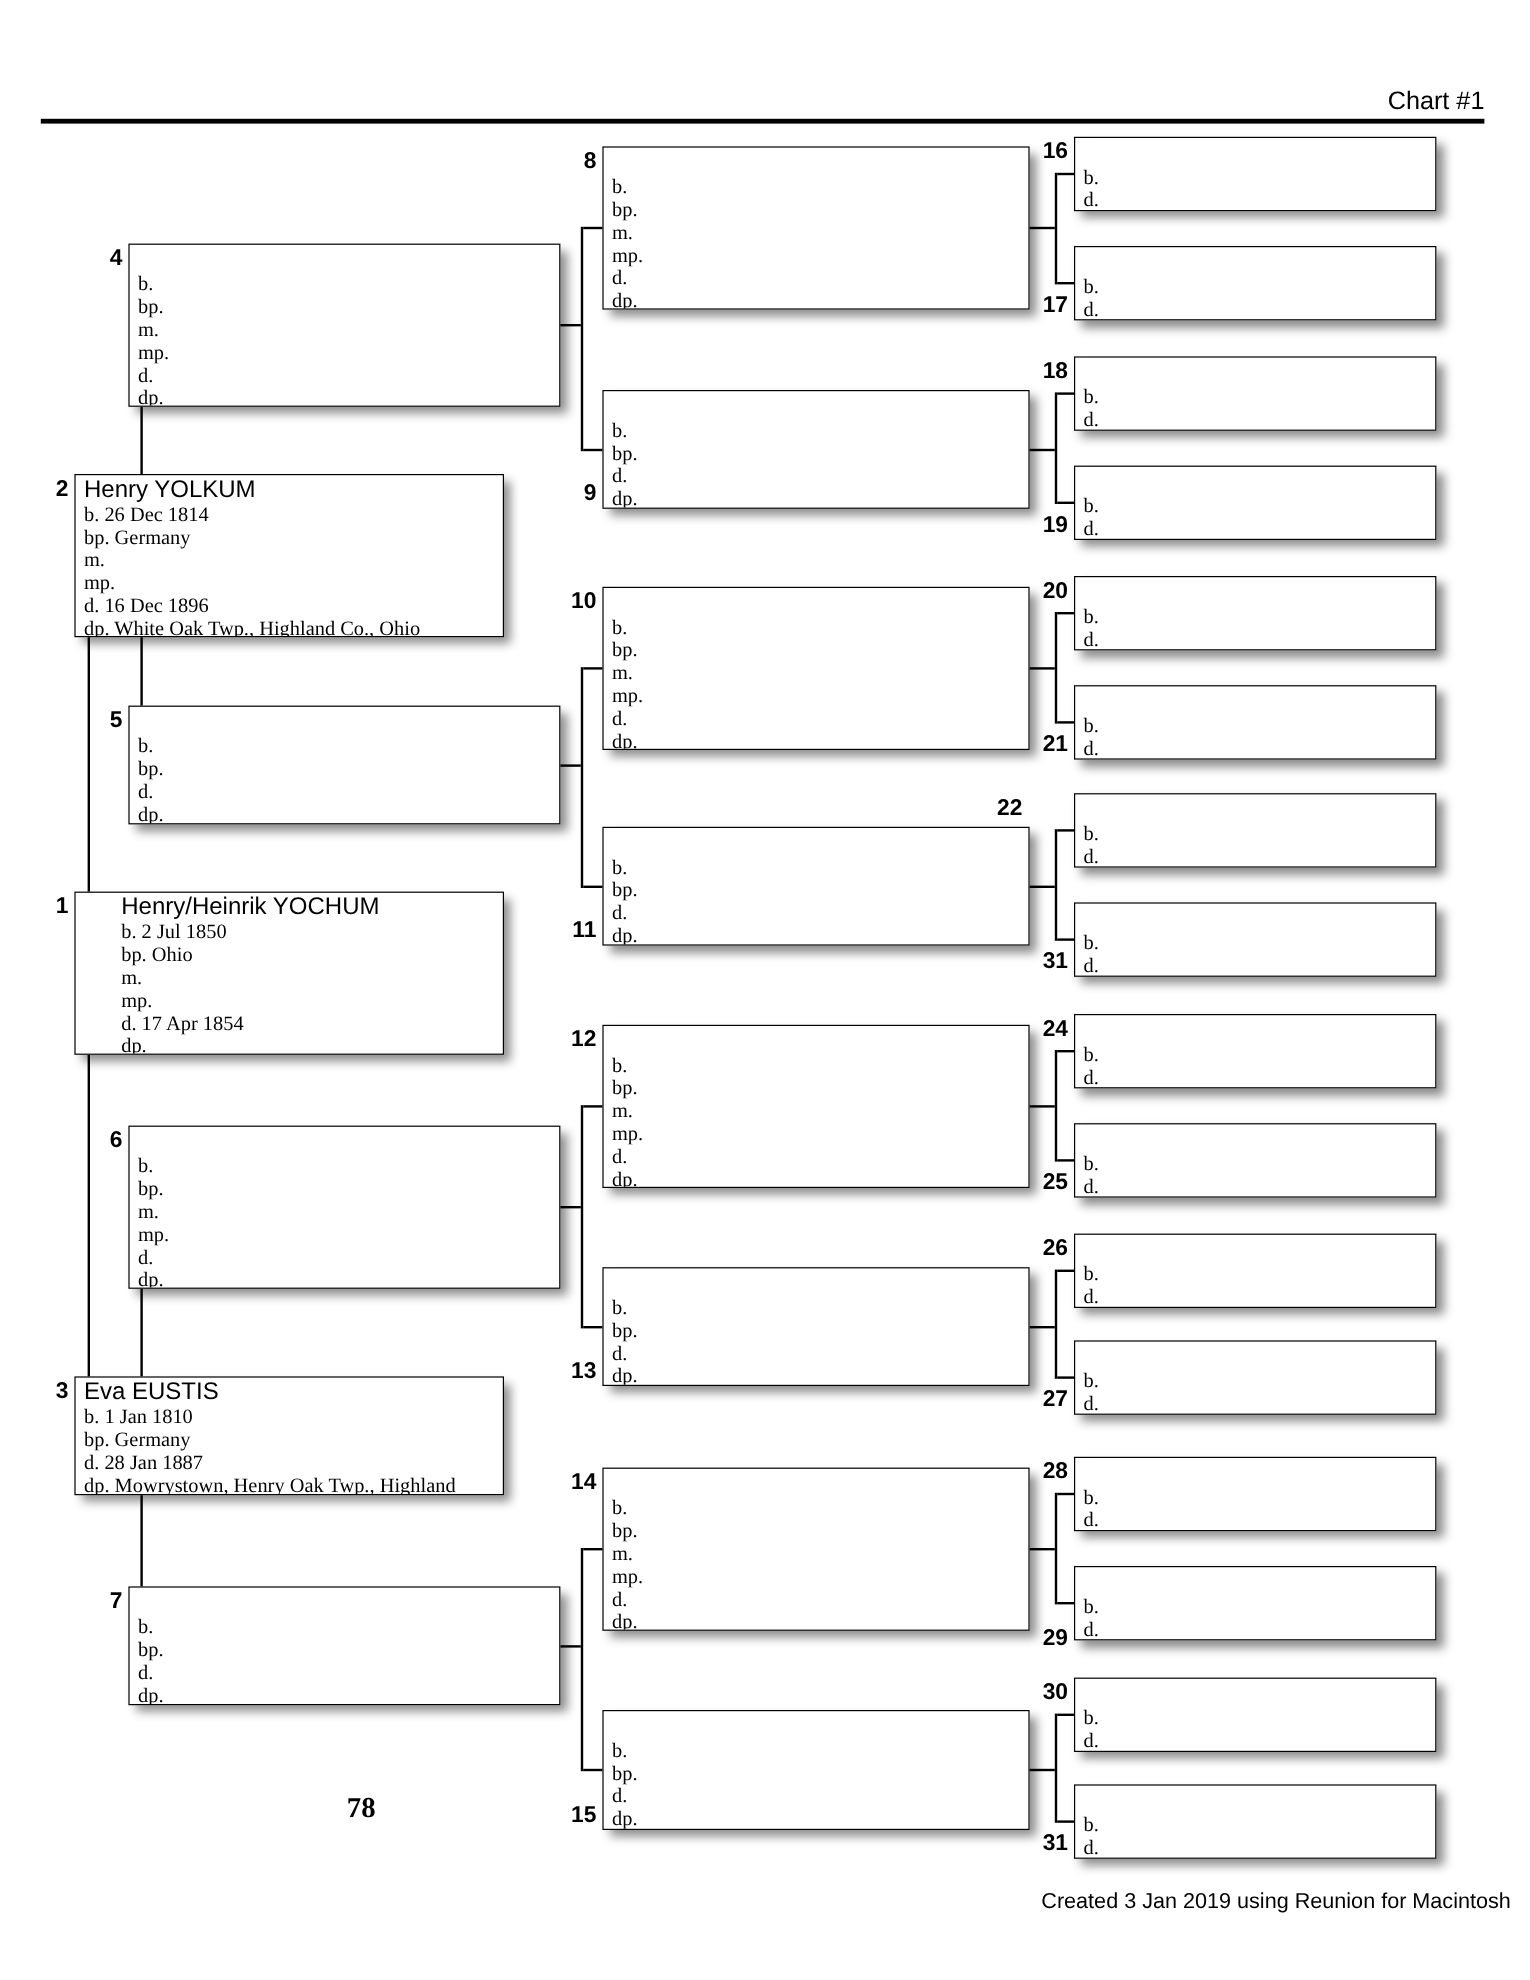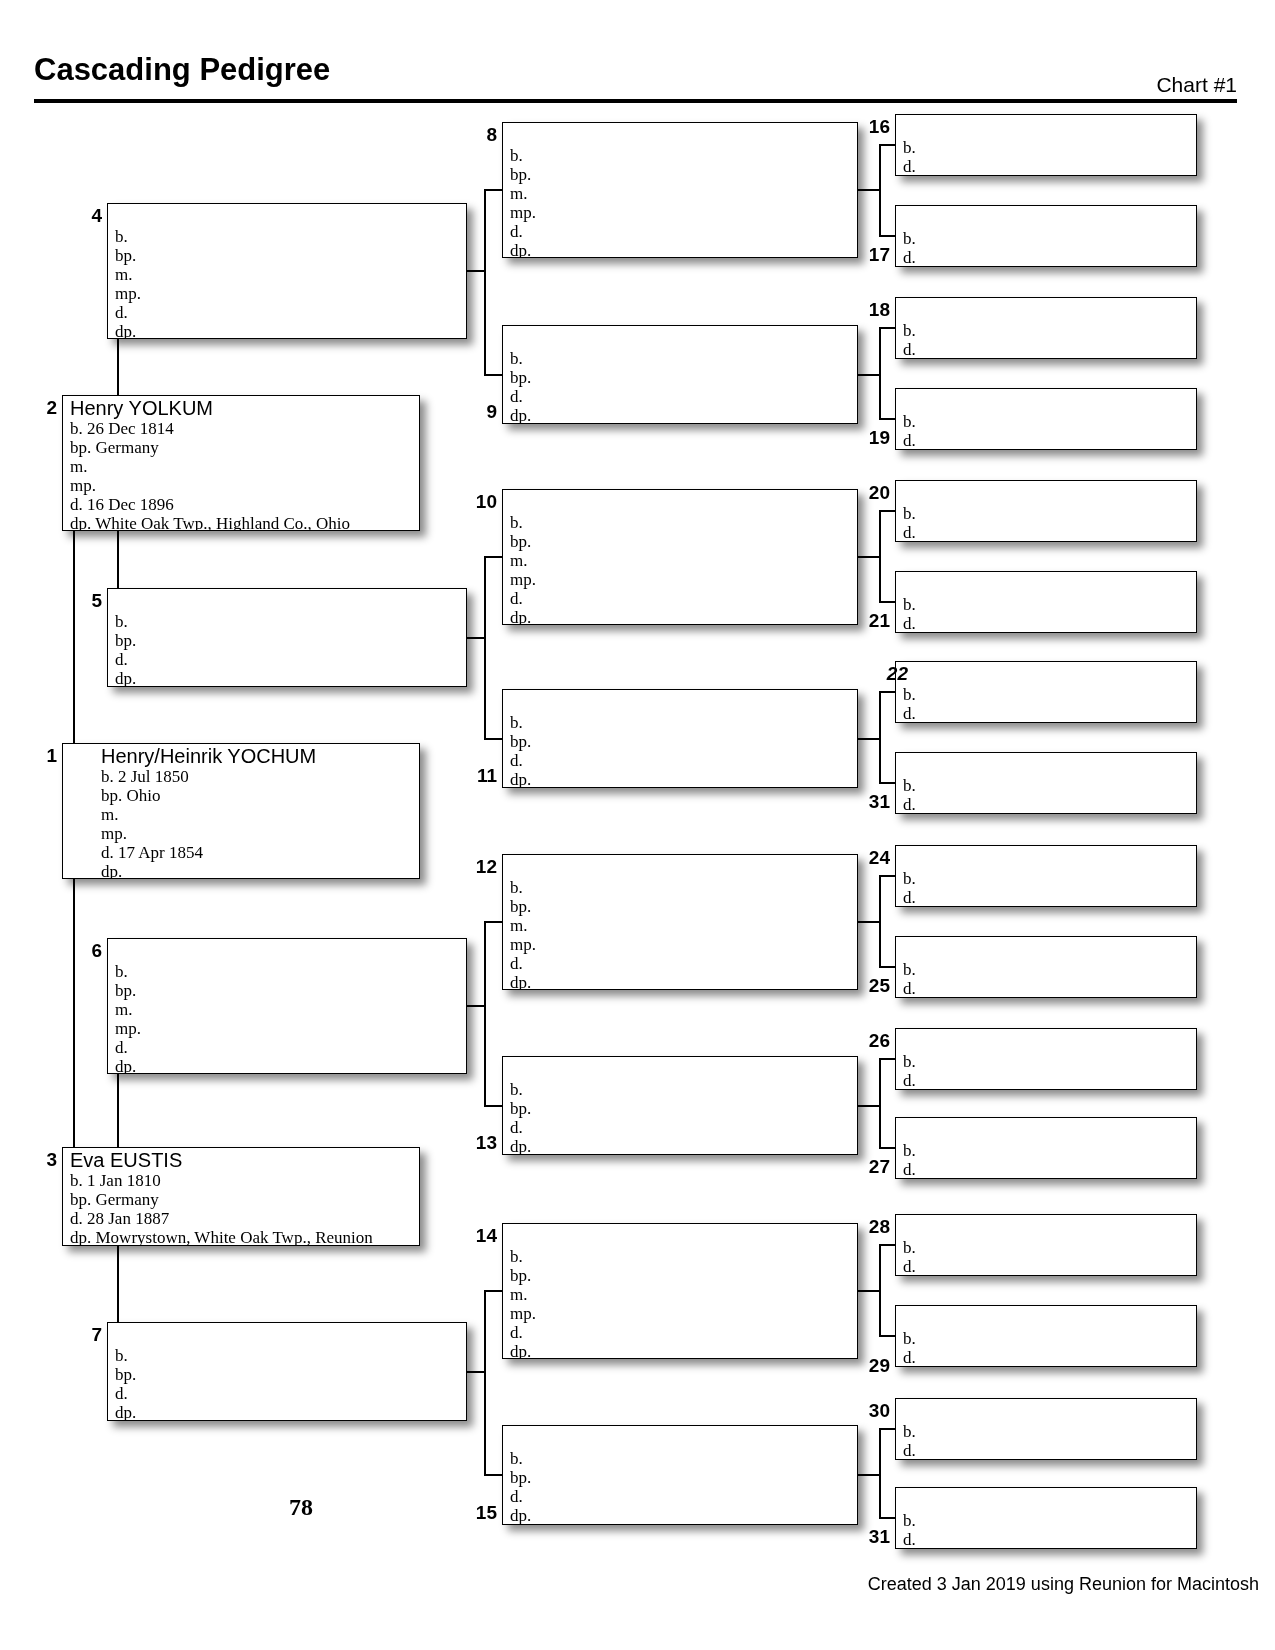--- a/index.html
+++ b/index.html
@@ -17,21 +17,20 @@
            font:bold 19px "Liberation Sans",sans-serif;line-height:21px;}
   .line{position:absolute;background:#000;}
   .page-number{position:absolute;left:289px;top:1494px;
                font:bold 24px "Liberation Serif",serif;}
   .created-note{position:absolute;right:16px;top:1564px;font:18px "Liberation Sans",sans-serif;margin-top:10px;}
 </style>
 </head>
 <body>
 
 <div class="page">
-  <h1 class="title">Cascading Pedigree</h1>
   <div class="chart-label">Chart #1</div>
   <div class="title-rule"></div>
   <div id="tree">
       <div class="person-box" style="left: 62px; top: 743px; width: 358px; height: 136px; padding-left: 38px;">
         <div class="box-name">Henry/Heinrik YOCHUM</div>
         <div class="fact">b. 2 Jul 1850</div>
         <div class="fact">bp. Ohio</div>
         <div class="fact">m.</div>
         <div class="fact">mp.</div>
         <div class="fact">d. 17 Apr 1854</div>
@@ -46,21 +45,21 @@
         <div class="fact">mp.</div>
         <div class="fact">d. 16 Dec 1896</div>
         <div class="fact">dp. White Oak Twp., Highland Co., Ohio</div>
       </div>
       <span class="box-num" style="left: 13px; top: 397px;">2</span>
       <div class="person-box" style="left: 62px; top: 1147px; width: 358px; height: 99px;">
         <div class="box-name">Eva EUSTIS</div>
         <div class="fact">b. 1 Jan 1810</div>
         <div class="fact">bp. Germany</div>
         <div class="fact">d. 28 Jan 1887</div>
-        <div class="fact">dp. Mowrystown, White Oak Twp., Reunion</div>
+        <div class="fact">dp. Mowrystown, Henry Oak Twp., Highland</div>
       </div>
       <span class="box-num" style="left: 13px; top: 1149px;">3</span>
       <div class="person-box" style="left: 107px; top: 203px; width: 360px; height: 136px;">
         <div class="box-name"></div>
         <div class="fact">b.</div>
         <div class="fact">bp.</div>
         <div class="fact">m.</div>
         <div class="fact">mp.</div>
         <div class="fact">d.</div>
         <div class="fact">dp.</div>
@@ -198,21 +197,21 @@
         <div class="box-name"></div>
         <div class="fact">b.</div>
         <div class="fact">d.</div>
       </div>
       <span class="box-num" style="left: 846px; top: 610px;">21</span>
       <div class="person-box" style="left: 895px; top: 661px; width: 302px; height: 62px;">
         <div class="box-name"></div>
         <div class="fact">b.</div>
         <div class="fact">d.</div>
       </div>
-      <span class="box-num" style="left: 864px; top: 663px; font-style: italic;">22</span>
+      <span class="box-num" style="left: 808px; top: 663px;">22</span>
       <div class="person-box" style="left: 895px; top: 752px; width: 302px; height: 62px;">
         <div class="box-name"></div>
         <div class="fact">b.</div>
         <div class="fact">d.</div>
       </div>
       <span class="box-num" style="left: 846px; top: 791px;">31</span>
       <div class="person-box" style="left: 895px; top: 845px; width: 302px; height: 62px;">
         <div class="box-name"></div>
         <div class="fact">b.</div>
         <div class="fact">d.</div>

